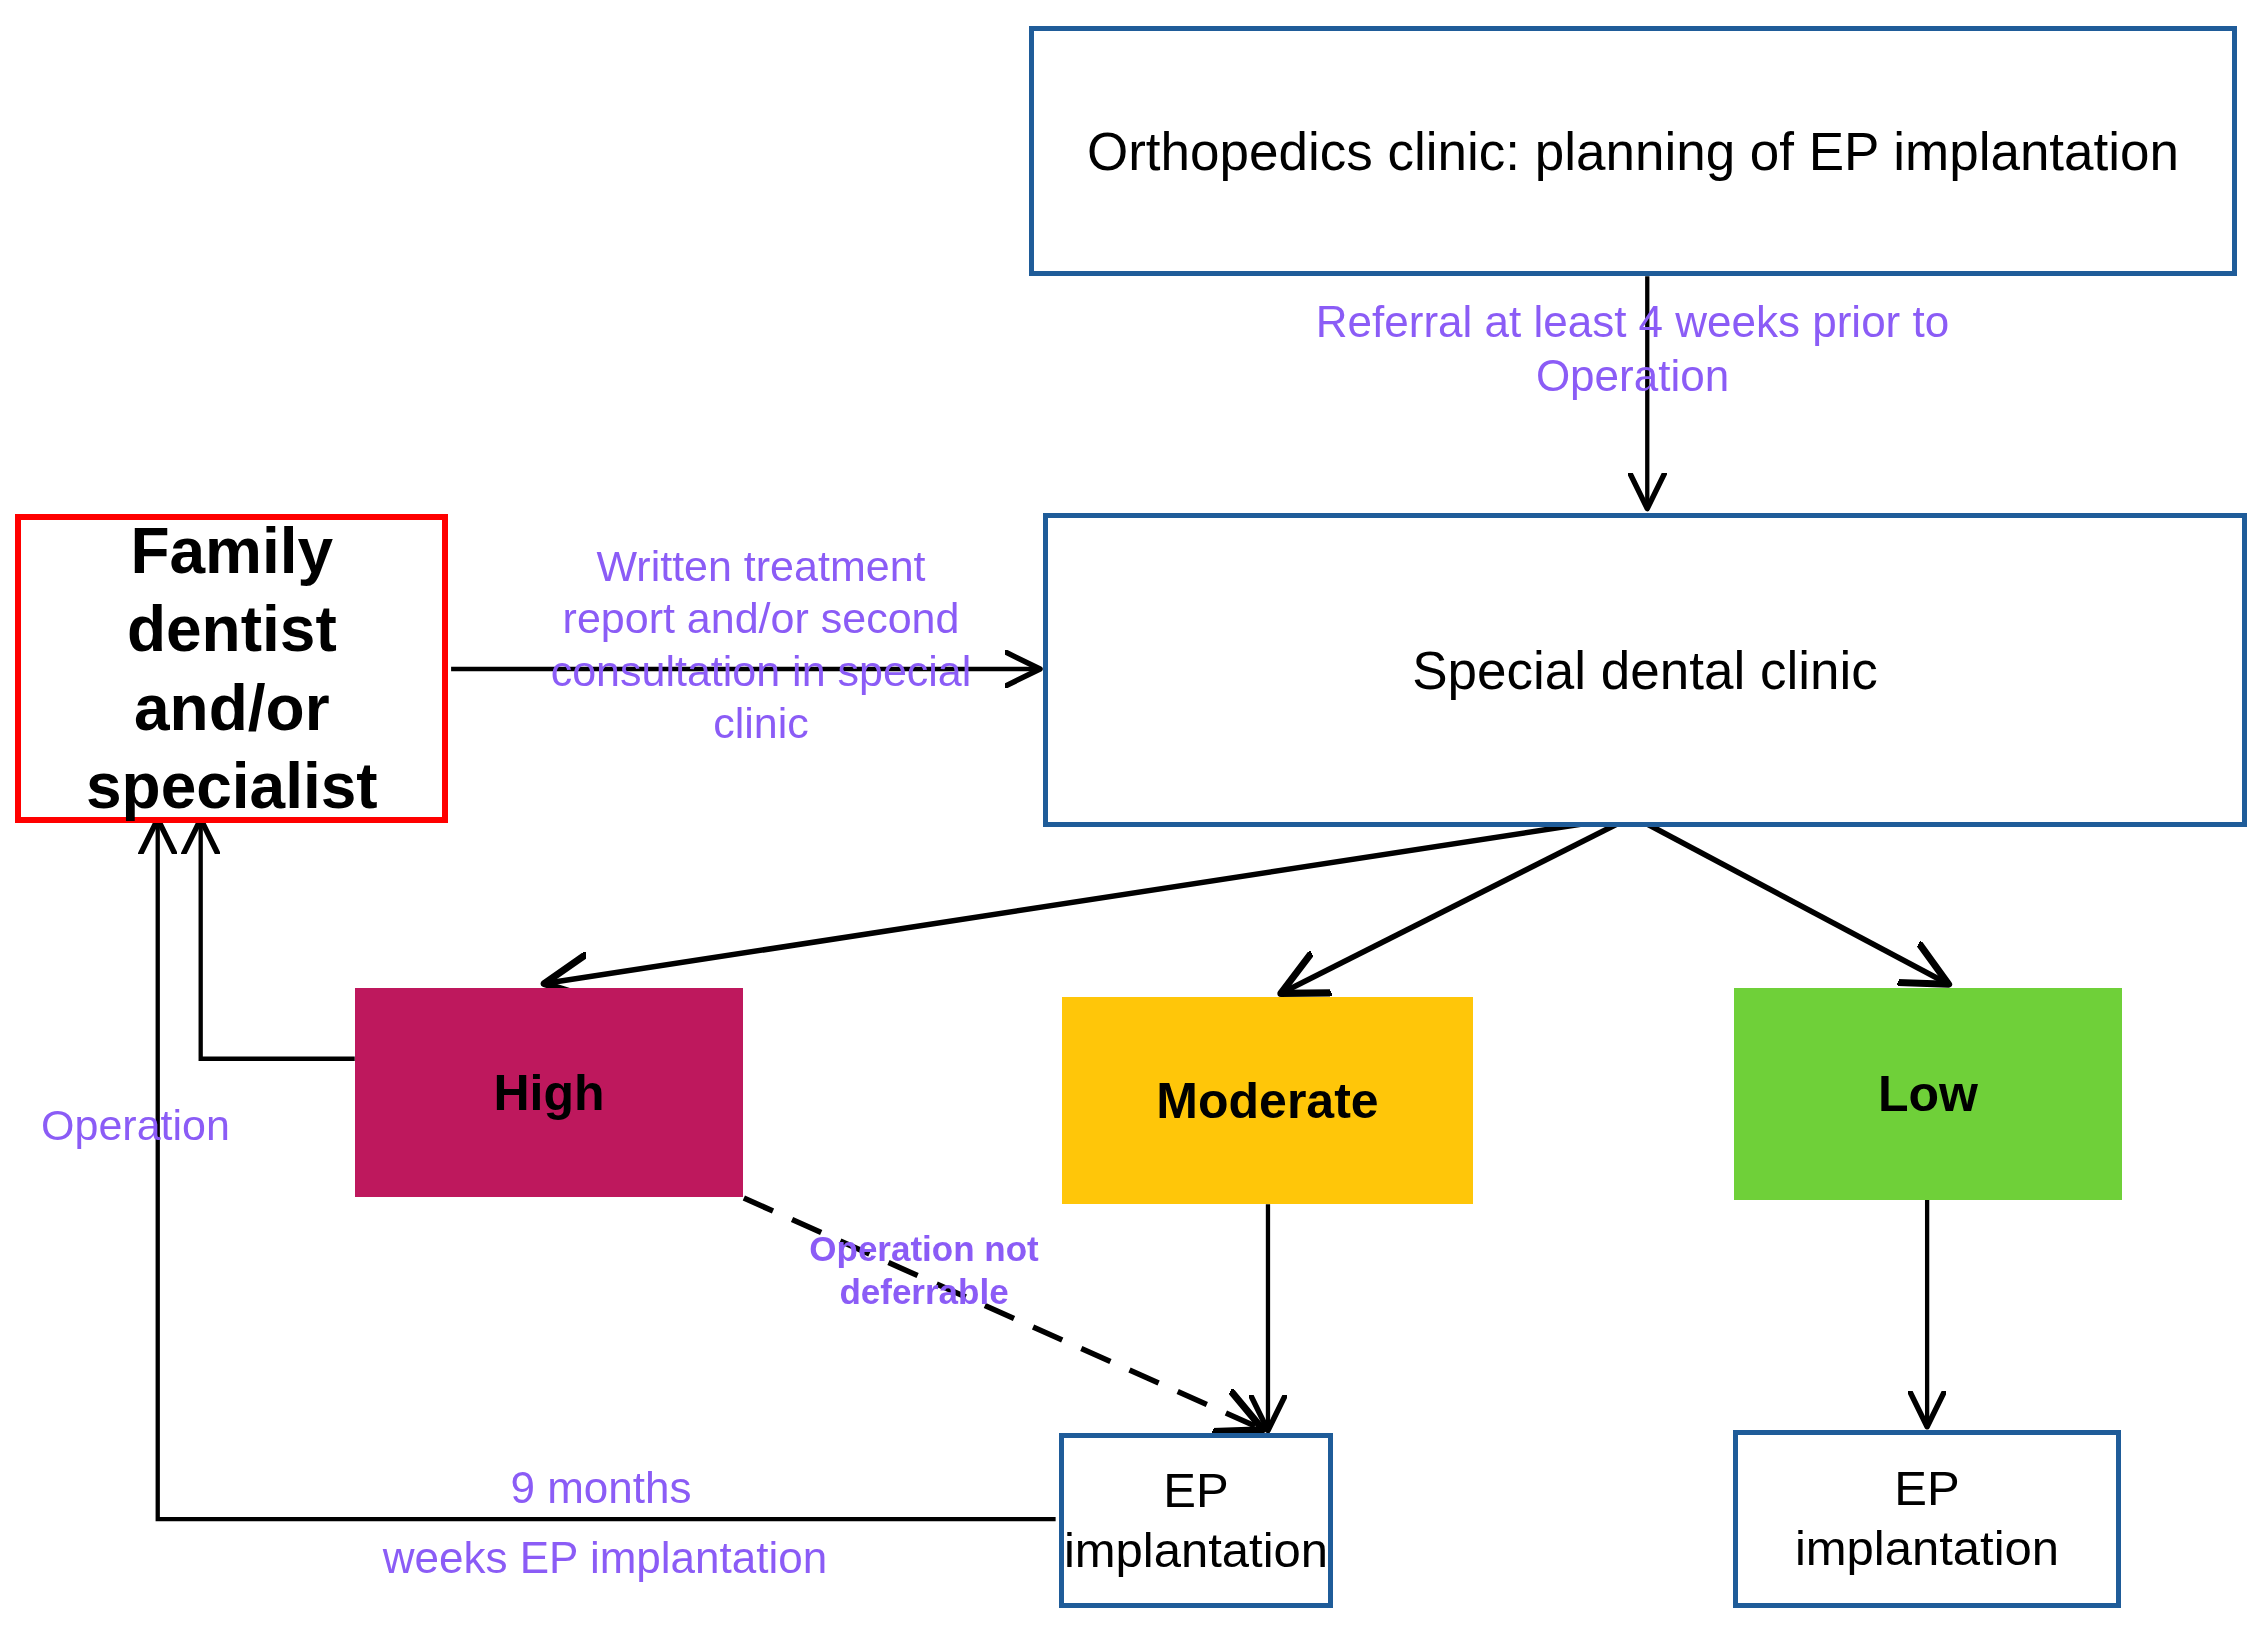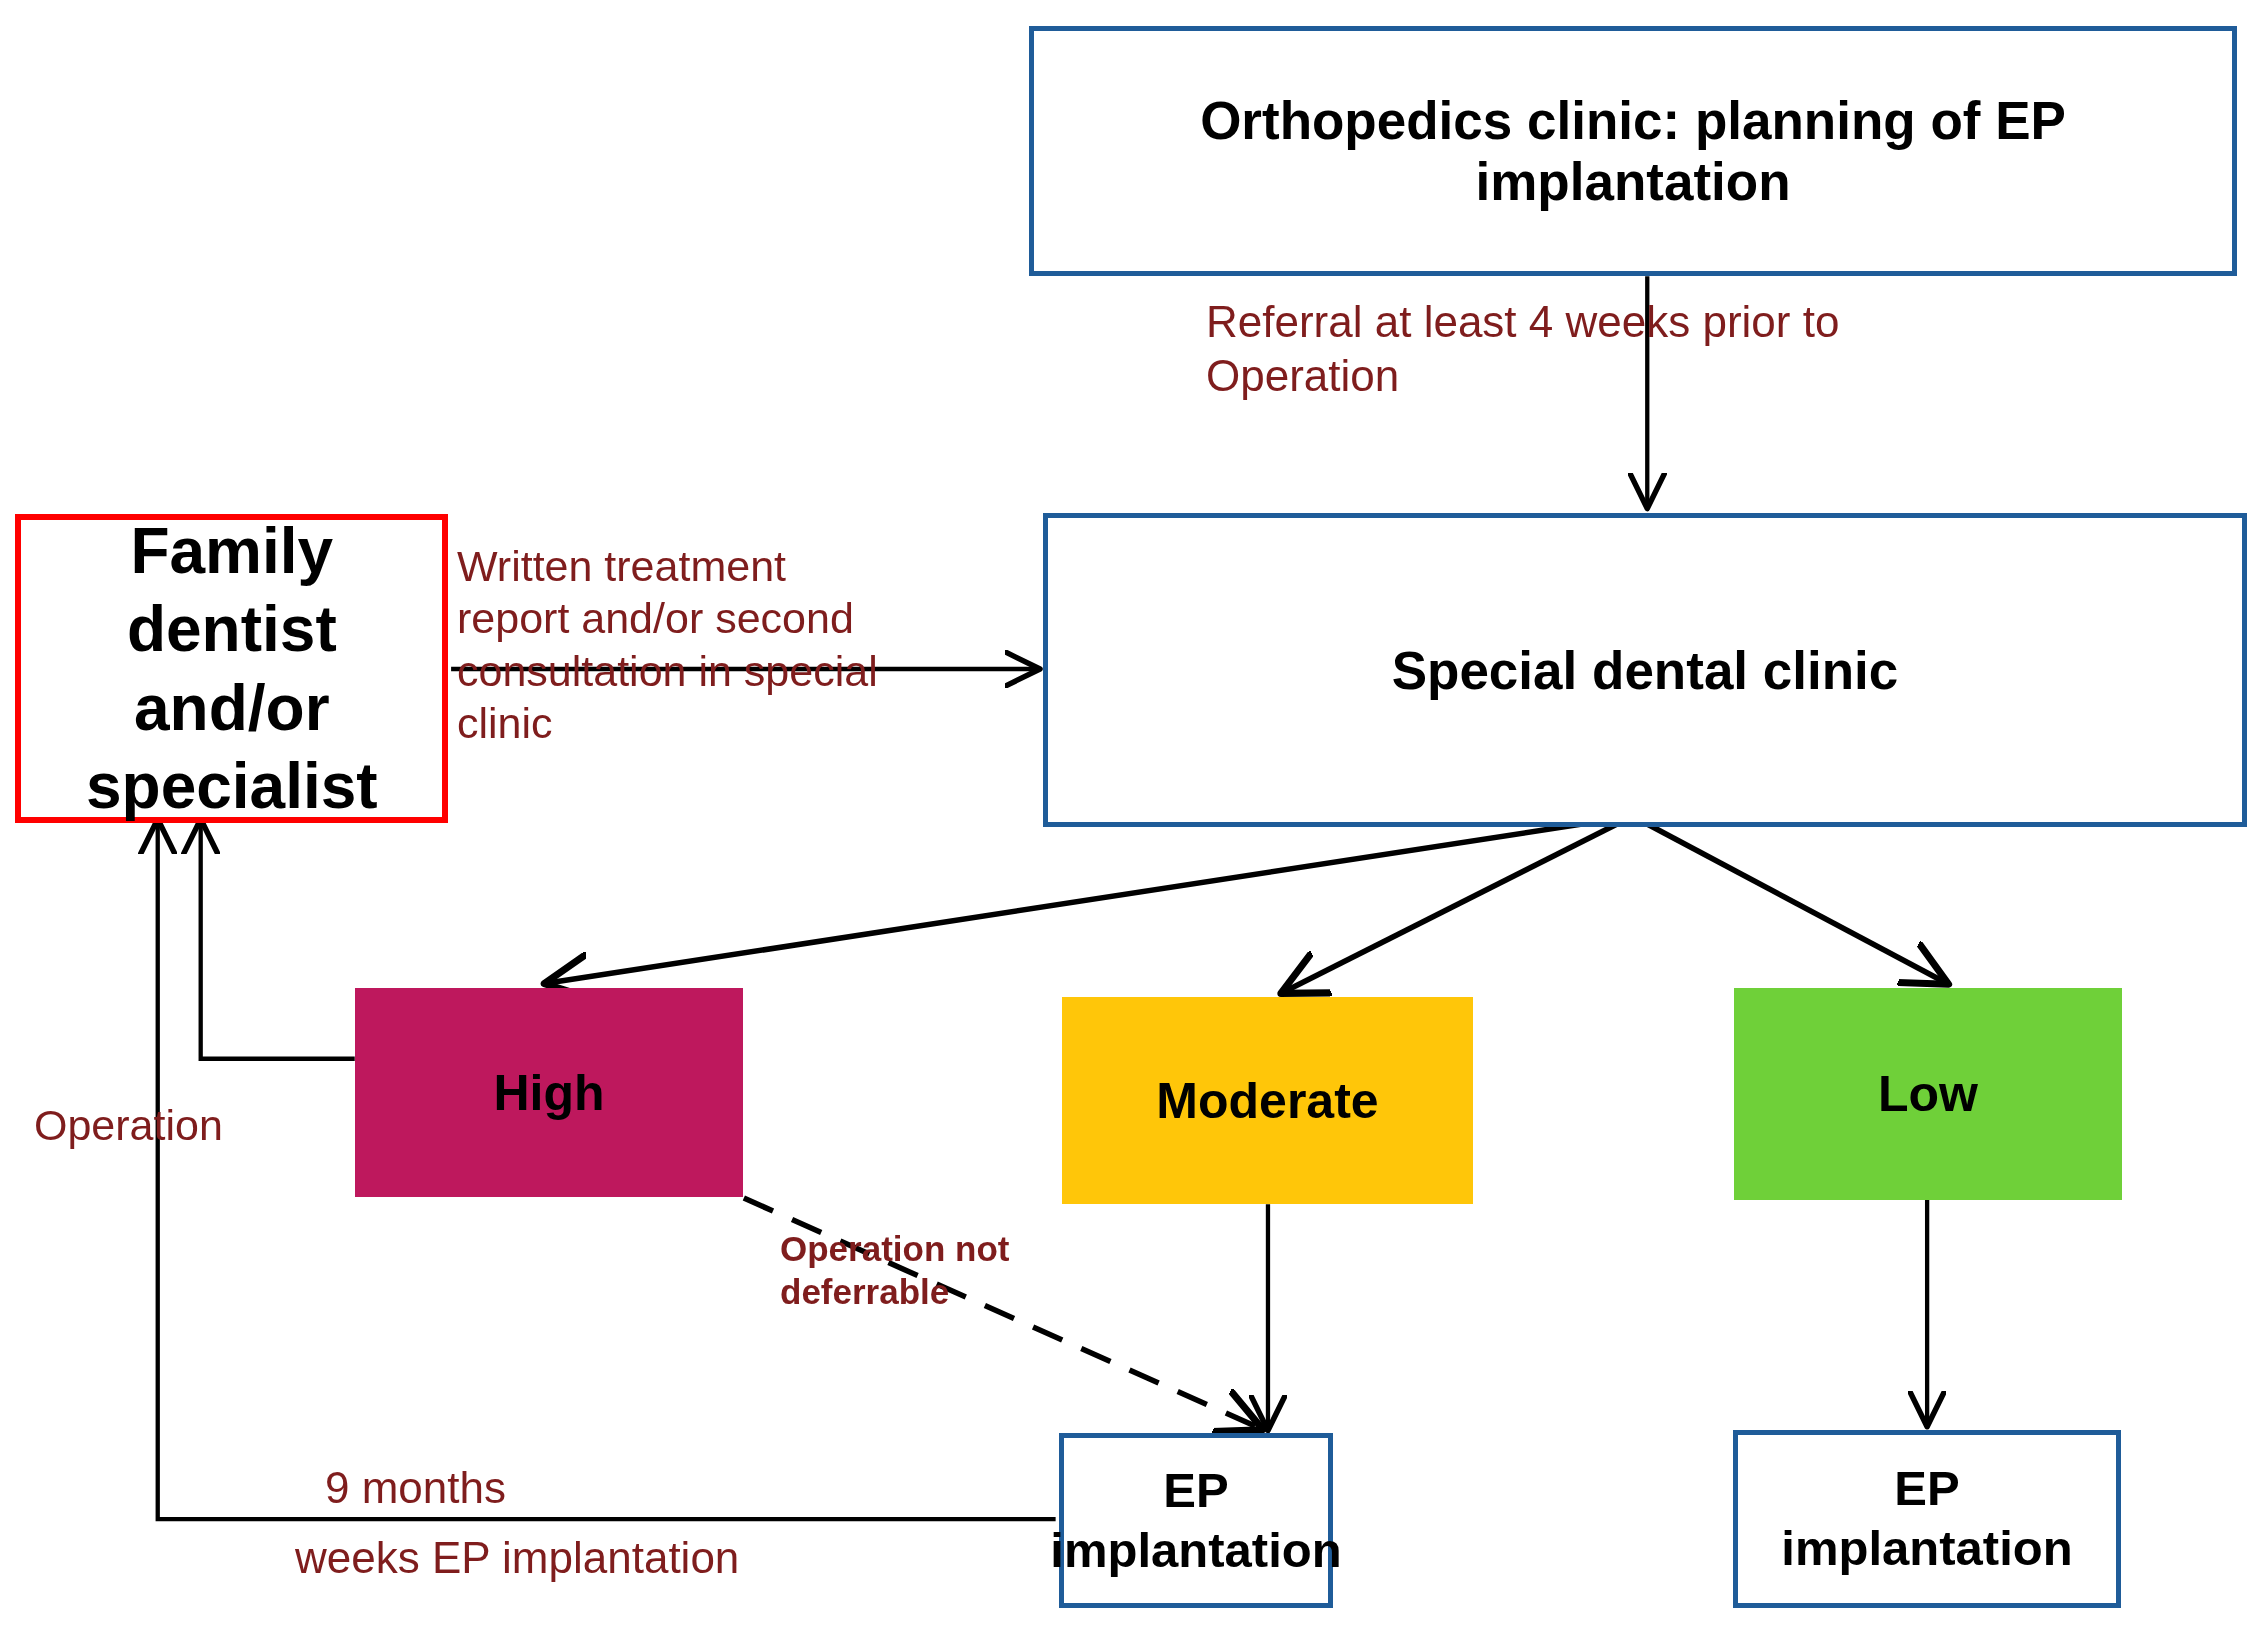--- a/index.html
+++ b/index.html
@@ -21,32 +21,32 @@
     box-sizing:border-box;
     display:flex;
     align-items:center;
     justify-content:center;
     text-align:center;
     color:#000000;
   }
   .node-blue {
     border:5.5px solid #1F5C99;
     background:#ffffff;
-    font-weight:bold;
+    font-weight:normal;
   }
   .node-red-outline {
     border:6.8px solid #FF0000;
     background:#ffffff;
     font-weight:bold;
   }
   .node-fill { border:none; font-weight:bold; }
   .lbl {
     position:absolute;
-    color:#7f1d1d;
-    text-align:left;
+    color:#8b5cf6;
+    text-align:center;
     line-height:1.22;
     white-space:pre-line;
   }
   .lbl-bold { font-weight:bold; }
 
   
   #ortho-box   { left:1029px; top:26px;   width:1208px; height:250px; font-size:53px; }
   #ortho-box .txt { padding:0 16px; }
 
   #lbl-referral-4w { left:1206px; top:295px; width:853px; font-size:44px; }

